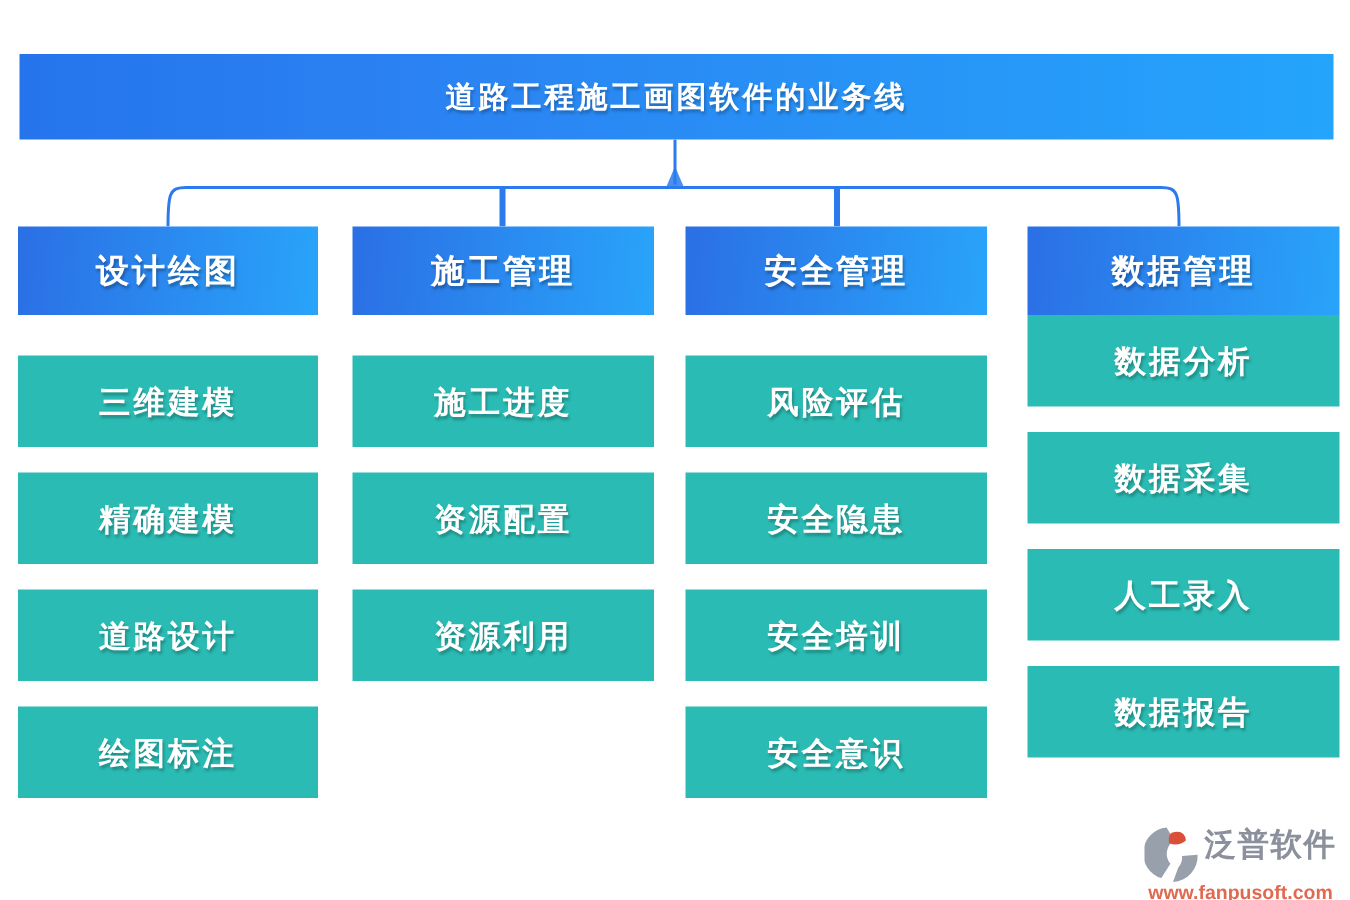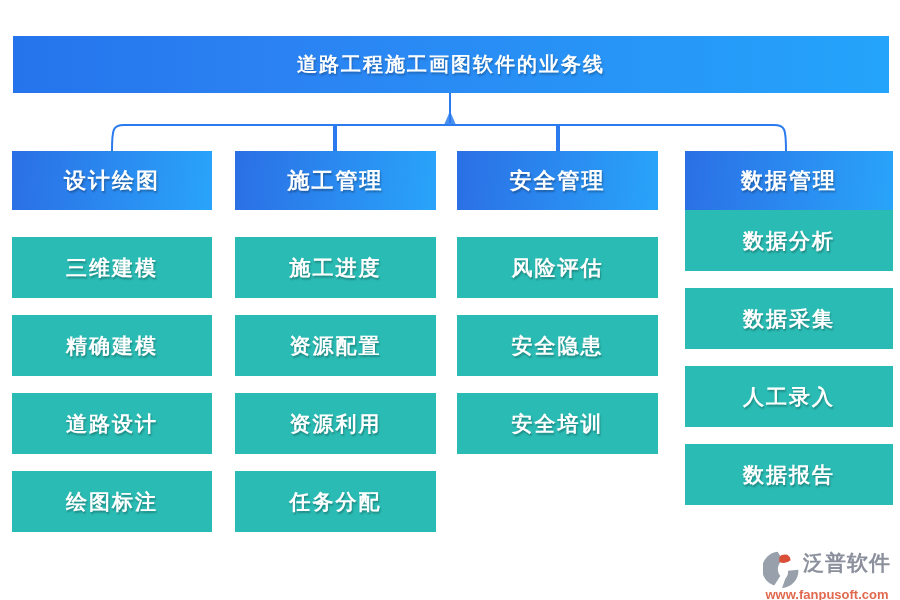--- a/index.html
+++ b/index.html
@@ -77,28 +77,28 @@
   <div class="node">精确建模</div>
   <div class="node">道路设计</div>
   <div class="node">绘图标注</div>
 </div>
 
 <div class="col col-1">
   <div class="col-header">施工管理</div>
   <div class="node first">施工进度</div>
   <div class="node">资源配置</div>
   <div class="node">资源利用</div>
-  <div class="node">任务分配</div>
 </div>
 
 <div class="col col-2">
   <div class="col-header">安全管理</div>
   <div class="node first">风险评估</div>
   <div class="node">安全隐患</div>
   <div class="node">安全培训</div>
+  <div class="node">安全意识</div>
 </div>
 
 <div class="col col-3">
   <div class="col-header">数据管理</div>
   <div class="node">数据分析</div>
   <div class="node first">数据采集</div>
   <div class="node">人工录入</div>
   <div class="node">数据报告</div>
 </div>
 

